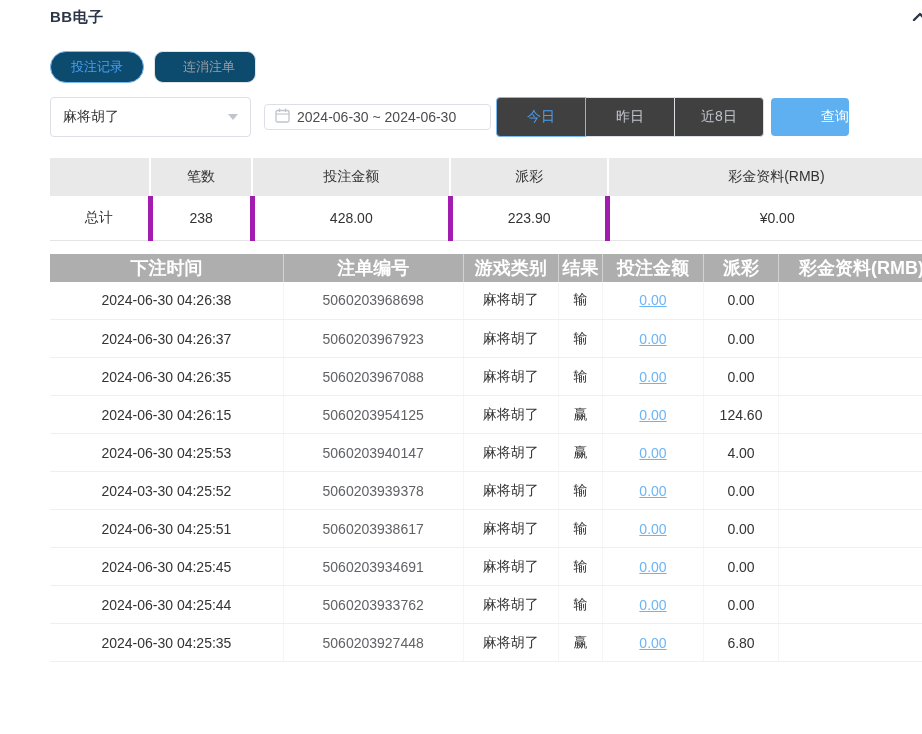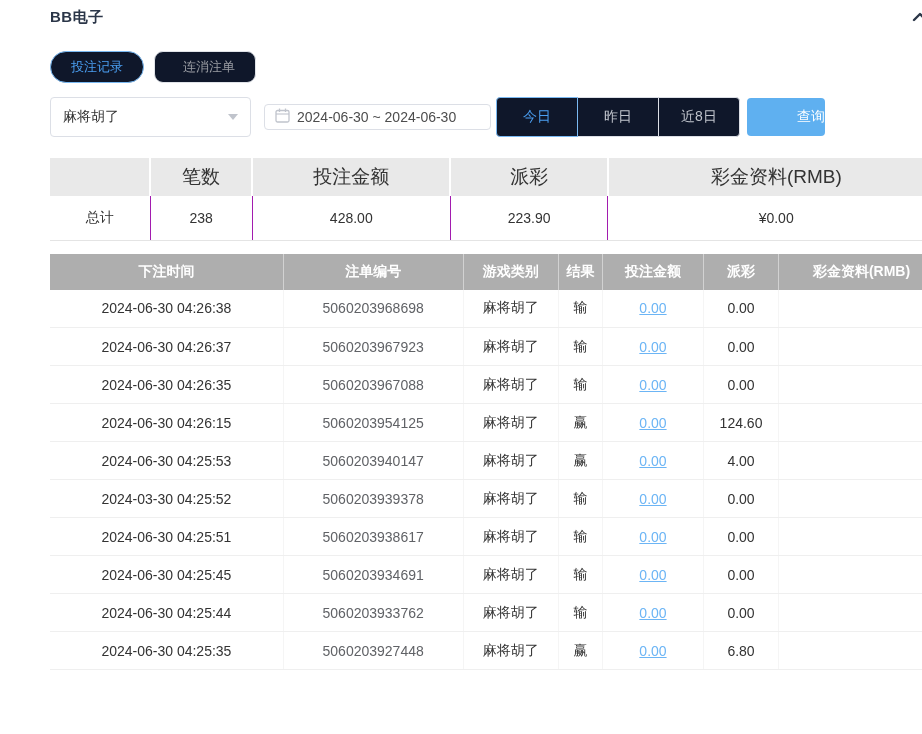--- a/index.html
+++ b/index.html
@@ -23,60 +23,60 @@
     font-family:"Liberation Sans","DejaVu Sans",sans-serif;}
   .page{position:relative;width:922px;height:734px;padding:8px 14px 0 14px;margin-left:36px;}
 
   
   .hdr{display:flex;justify-content:space-between;align-items:flex-start;}
   .title{font-size:15px;font-weight:bold;color:var(--title-color);letter-spacing:.5px;}
   .collapse-btn{background:none;border:none;cursor:pointer;padding:2px 6px;margin-right:8px;}
 
   
   .tabs{display:flex;gap:10px;margin-top:23px;}
-  .tab{height:32px;padding:0 20px;background:#0f172a;font-size:13px;cursor:pointer;
+  .tab{height:32px;padding:0 20px;background:#0c4a6e;font-size:13px;cursor:pointer;
     display:flex;align-items:center;}
   .tab.active{border:1px solid var(--accent-border);color:var(--accent);border-radius:18px;}
   .tab.inactive{border:1px solid #e0e3e8;color:#9a9da3;border-radius:9px;padding-left:28px;}
 
   
   .filters{display:flex;align-items:center;margin-top:14px;}
   .select{width:201px;height:40px;border:1px solid var(--border-gray);border-radius:4px;
     display:flex;align-items:center;padding:0 12px;font-size:14px;color:var(--text-dark);
     cursor:pointer;background:#fff;}
   .select .caret{margin-left:auto;width:0;height:0;border-left:5px solid transparent;
     border-right:5px solid transparent;border-top:6px solid var(--muted);}
   .datebox{width:227px;height:26px;border:1px solid var(--border-gray);border-radius:4px;
     display:flex;align-items:center;padding:0 10px;margin-left:13px;font-size:14px;
     color:#4d4d4d;cursor:pointer;background:#fff;white-space:nowrap;}
   .datebox svg{margin-right:7px;flex:none;}
   .seg-group{display:flex;margin-left:5px;}
-  .seg{width:82px;height:40px;background:#0f172a;border:1px solid var(--border-gray);
+  .seg{width:90px;height:40px;background:#404040;border:1px solid var(--border-gray);
     font-size:14px;color:var(--muted);cursor:pointer;margin-left:-1px;position:relative;
     font-family:inherit;}
   .seg:first-child{border-radius:4px 0 0 4px;margin-left:0;}
   .seg:last-child{border-radius:0 4px 4px 0;}
   .seg.active{border-color:var(--accent-border);color:var(--accent);z-index:2;}
   .query-btn{width:78px;height:38px;margin-left:7px;background:var(--button-blue);
     color:#fff;font-size:14px;border:none;border-radius:4px;cursor:pointer;font-family:inherit;text-align:right;}
 
   
   table{border-collapse:collapse;table-layout:fixed;width:894px;}
   .summary{margin-top:21px;}
   .summary thead td{height:38px;background:var(--summary-header-bg);text-align:center;
-    font-size:19px;color:var(--text-dark);border-right:2px solid #fff;}
+    font-size:14px;color:var(--text-dark);border-right:2px solid #fff;}
   .summary thead td:last-child{border-right:none;}
   .summary tbody td{height:44px;background:#fff;text-align:center;font-size:14px;
-    color:var(--text-dark);border-right:1px solid #a21caf;border-bottom:1px solid #e4e4e4;}
+    color:var(--text-dark);border-right:5px solid #a21caf;border-bottom:1px solid #e4e4e4;}
   .summary tbody td:last-child{border-right:none;}
 
   
   .detail{margin-top:13px;}
-  .detail thead td{height:36px;background:var(--detail-header-bg);color:#fff;
-    font-weight:bold;font-size:14px;text-align:center;
+  .detail thead td{height:28px;background:var(--detail-header-bg);color:#fff;
+    font-weight:bold;font-size:18px;text-align:center;
     border-right:1px solid rgba(255,255,255,.45);}
   .detail thead td:last-child{border-right:none;}
   .detail tbody td{height:38px;background:#fff;text-align:center;font-size:14px;
     color:var(--text-dark);border-right:1px solid #f5f5f5;border-bottom:1px solid var(--row-border);}
   .detail tbody td:last-child{border-right:none;}
   .detail tbody td.order{color:var(--text-secondary);}
   .bet-link{color:var(--link-blue);text-decoration:underline;cursor:pointer;}
 
   
   .float-circle{position:absolute;border-radius:50%;cursor:pointer;}

